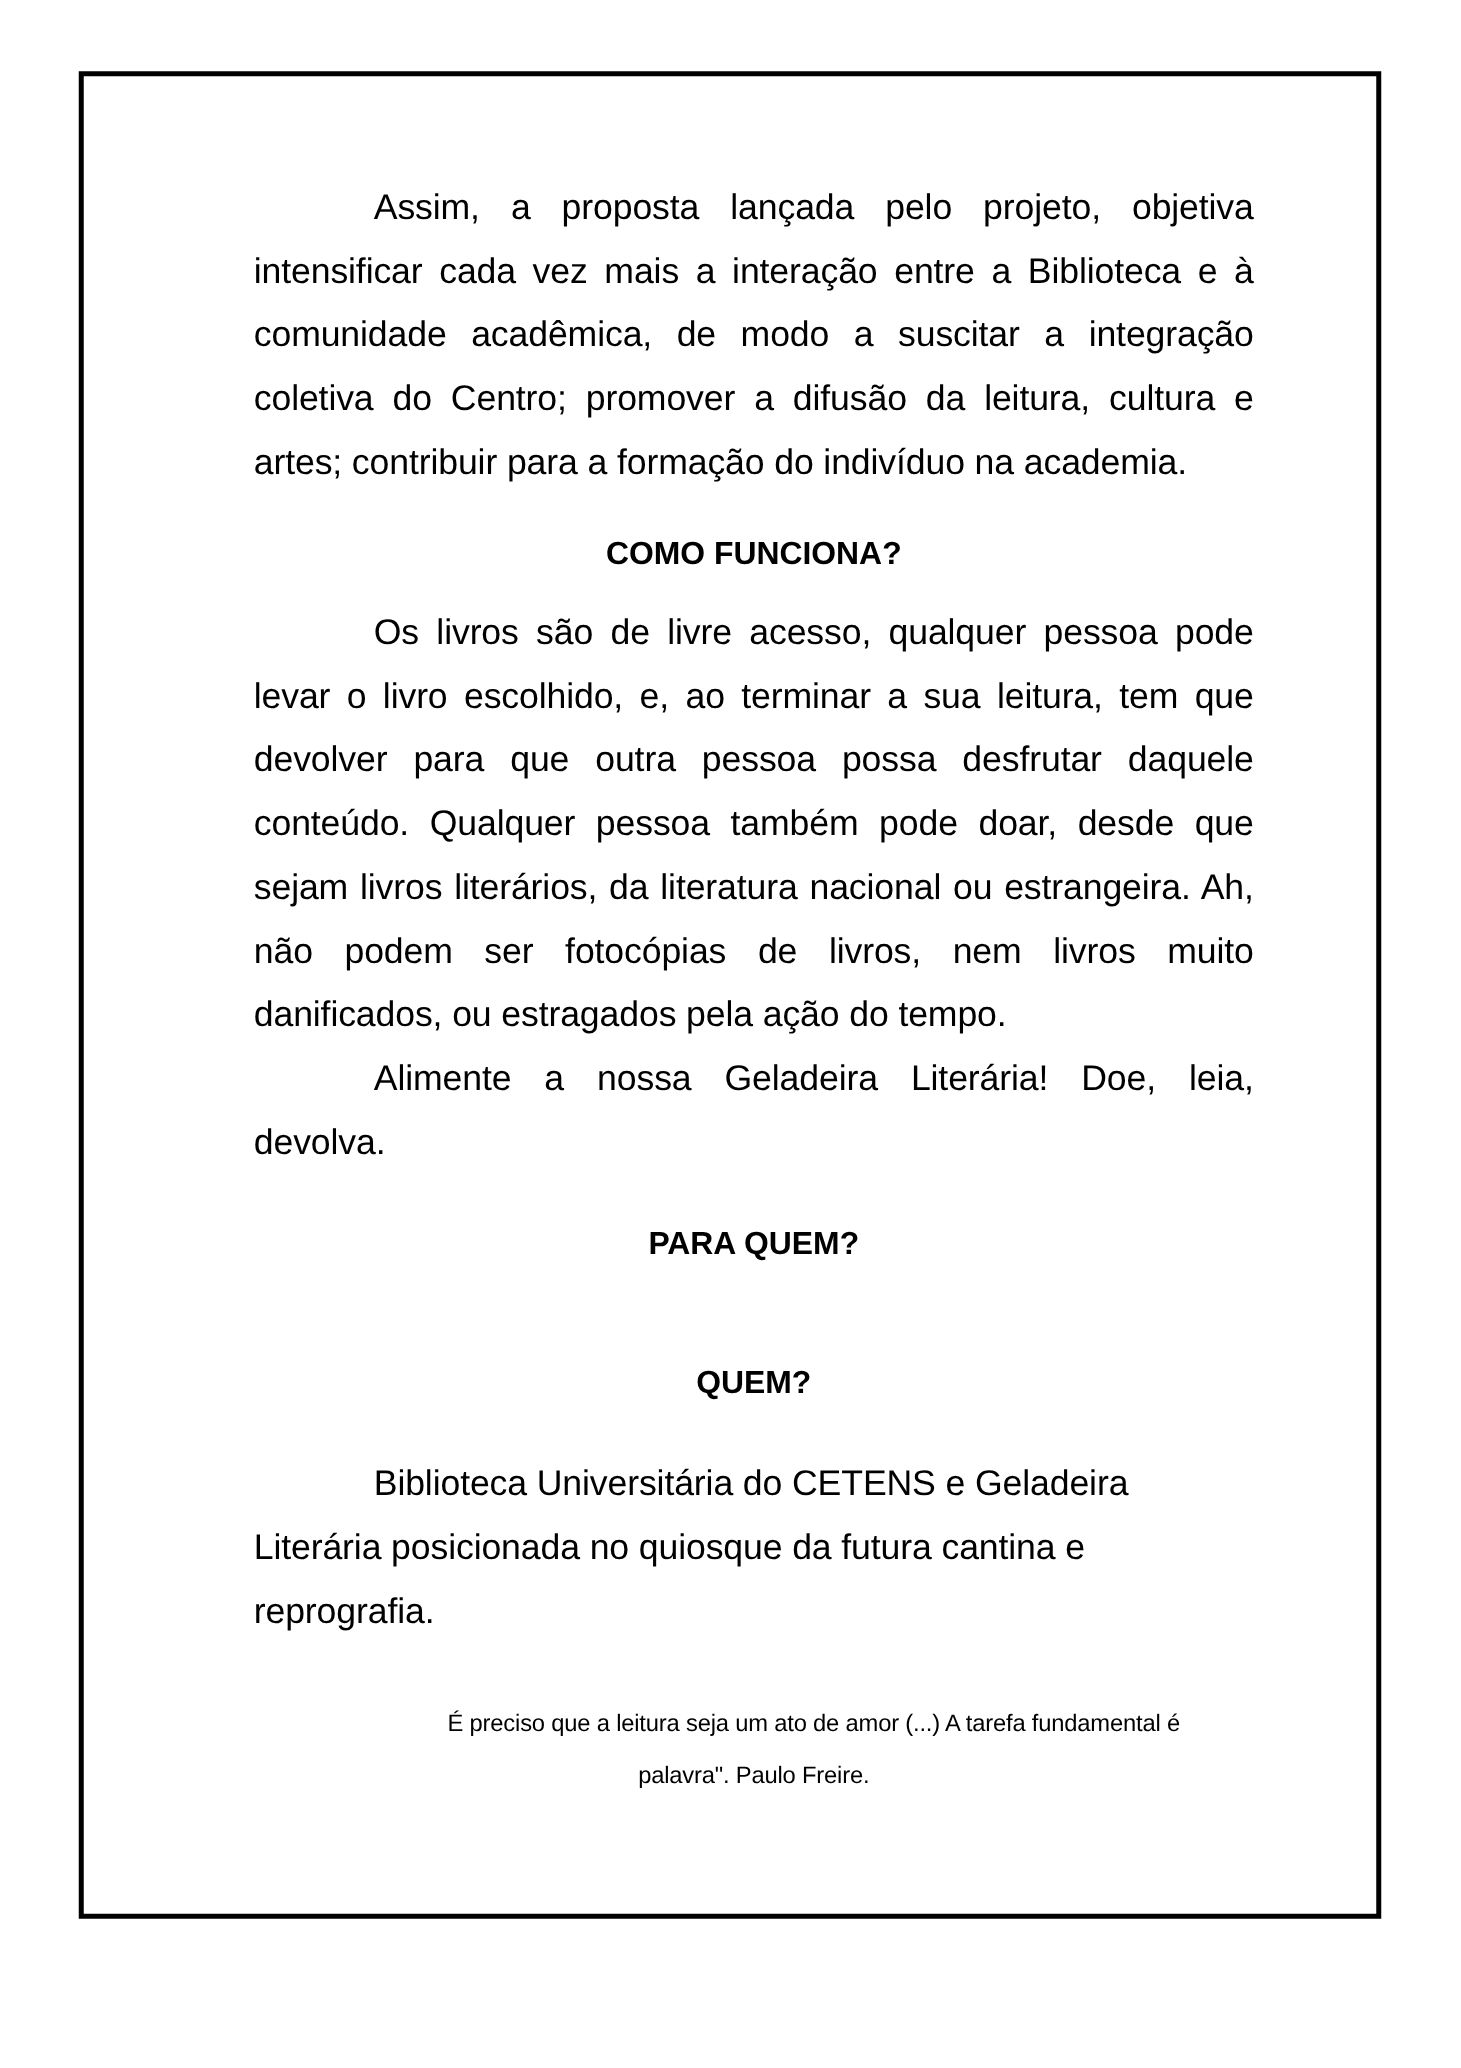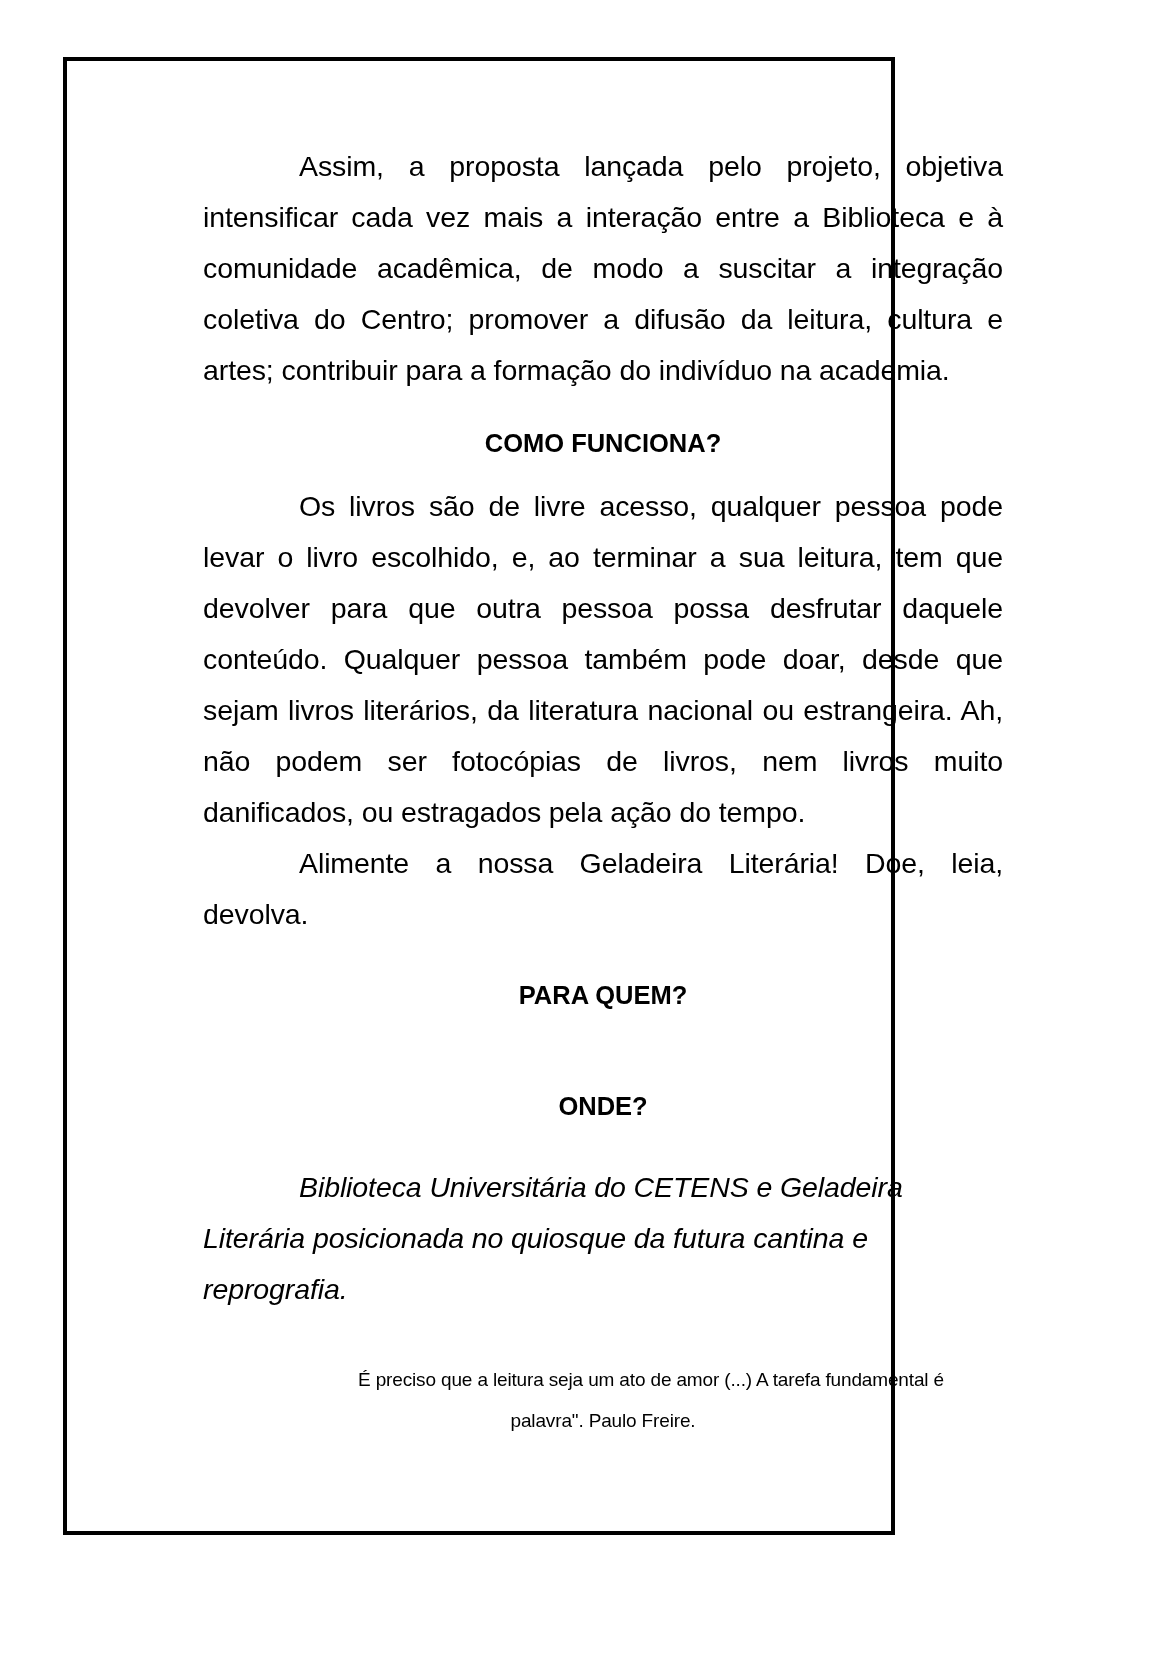--- a/index.html
+++ b/index.html
@@ -19,21 +19,21 @@
     left: 0;
     top: 0;
     width: 1169px;
     height: 1654px;
     background: #ffffff;
   }
   .page-border {
     position: absolute;
     left: 63px;
     top: 57px;
-    width: 832px;
+    width: 1042px;
     height: 1478px;
     border: 4px solid #000000;
     box-sizing: border-box;
     background: #ffffff;
   }
   .content {
     position: absolute;
     left: 136px;
     top: 80px;
     width: 800px;
@@ -44,21 +44,20 @@
     line-height: 51px;
     text-align: justify;
     text-indent: 96px;
     letter-spacing: -0.1px;
     word-spacing: 0px;
     -webkit-hyphens: none;
     hyphens: none;
   }
   p.body-text.no-justify {
     text-align: left;
-    font-style: italic;
   }
   h2.section-heading {
     margin: 0;
     font-size: 25.5px;
     font-weight: bold;
     line-height: 51px;
     letter-spacing: 0px;
     text-align: center;
   }
   .spacer-sm { height: 22px; }
@@ -96,21 +95,21 @@
 
       <div class="spacer-md"></div>
 
       <h2 class="section-heading">PARA QUEM?</h2>
 
       <div class="spacer-md"></div>
 
 
       <div class="spacer-md"></div>
 
-      <h2 class="section-heading">ONDE?</h2>
+      <h2 class="section-heading">QUEM?</h2>
 
       <div class="spacer-md"></div>
 
       <p class="body-text no-justify">Biblioteca Universitária do CETENS e Geladeira Literária posicionada no quiosque da futura cantina e reprografia.</p>
 
       <div class="spacer-lg"></div>
 
       <p class="quote-text">É preciso que a leitura seja um ato de amor (...) A tarefa fundamental é</p>
       <p class="quote-text cont">palavra". Paulo Freire.</p>
 

